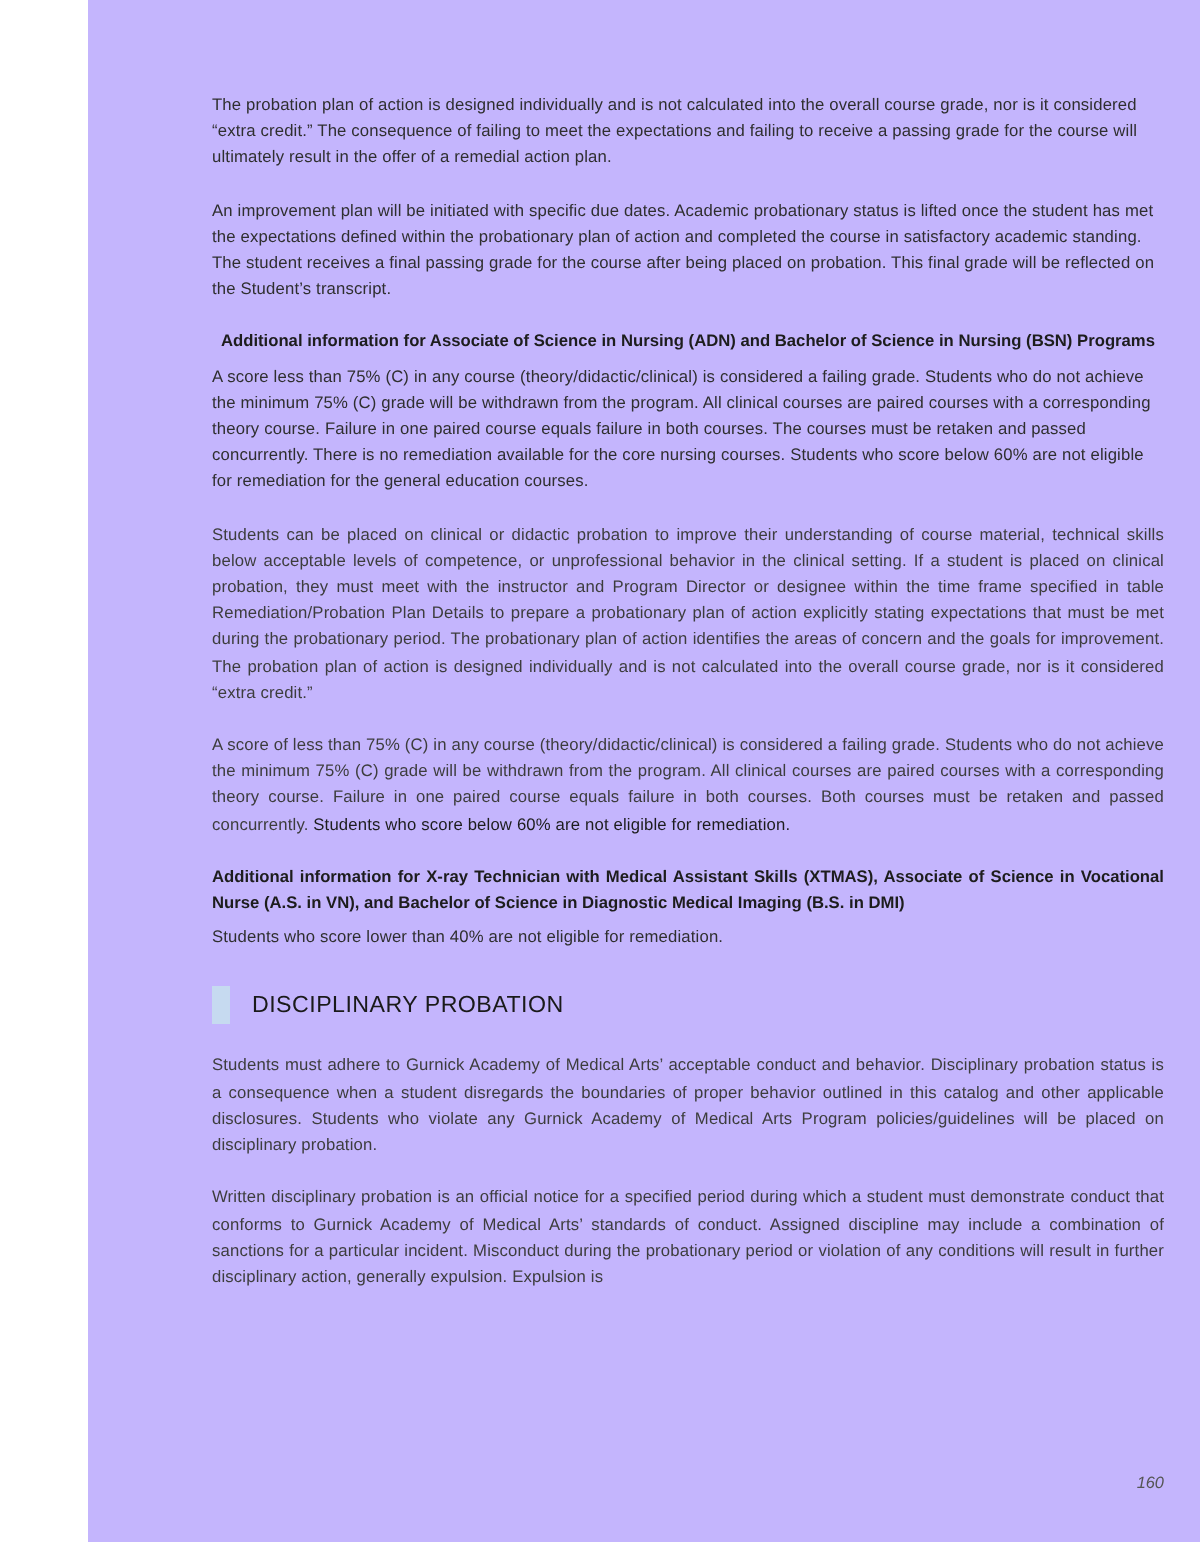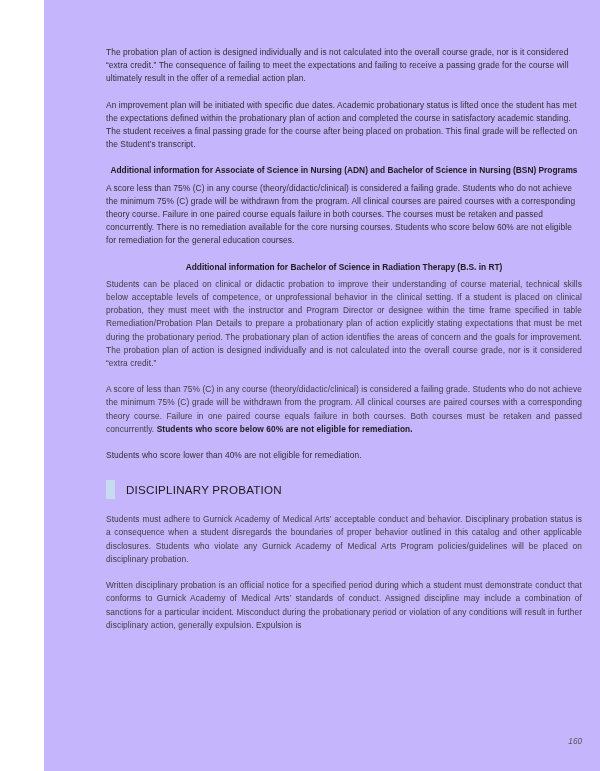--- a/index.html
+++ b/index.html
@@ -64,21 +64,21 @@
     flex: 0 0 auto;
   }
   .section-head-title {
     margin-left: 11px;
     font-size: 11.6px;
     font-weight: normal;
     color: #1a1a1a;
     letter-spacing: 0.02em;
   }
   strong.inline-bold {
-    font-weight: bold;
+    font-weight: normal;
     color: #1d1d1d;
   }
   .page-number {
     position: absolute;
     right: 62px;
     bottom: 25px;
     font-size: 8.2px;
     color: #555555;
     font-style: italic;
   }
@@ -91,29 +91,29 @@
   <div class="content">
 
     <p class="para">The probation plan of action is designed individually and is not calculated into the overall course grade, nor is it considered “extra credit.” The consequence of failing to meet the expectations and failing to receive a passing grade for the course will ultimately result in the offer of a remedial action plan.</p>
 
     <p class="para">An improvement plan will be initiated with specific due dates. Academic probationary status is lifted once the student has met the expectations defined within the probationary plan of action and completed the course in satisfactory academic standing. The student receives a final passing grade for the course after being placed on probation. This final grade will be reflected on the Student’s transcript.</p>
 
     <h3 class="subhead">Additional information for Associate of Science in Nursing (ADN) and Bachelor of Science in Nursing (BSN) Programs</h3>
 
     <p class="para">A score less than 75% (C) in any course (theory/didactic/clinical) is considered a failing grade. Students who do not achieve the minimum 75% (C) grade will be withdrawn from the program. All clinical courses are paired courses with a corresponding theory course. Failure in one paired course equals failure in both courses. The courses must be retaken and passed concurrently. There is no remediation available for the core nursing courses. Students who score below 60% are not eligible for remediation for the general education courses.</p>
 
-    <h3 class="subhead">Additional information for Bachelor of Science in Radiation Therapy (B.S. in RT)</h3>
 
     <p class="para justify">Students can be placed on clinical or didactic probation to improve their understanding of course material, technical skills below acceptable levels of competence, or unprofessional behavior in the clinical setting. If a student is placed on clinical probation, they must meet with the instructor and Program Director or designee within the time frame specified in table Remediation/Probation Plan Details to prepare a probationary plan of action explicitly stating expectations that must be met during the probationary period. The probationary plan of action identifies the areas of concern and the goals for improvement. The probation plan of action is designed individually and is not calculated into the overall course grade, nor is it considered “extra credit.”</p>
 
     <p class="para justify">
       <span>A score of less than 75% (C) in any course (theory/didactic/clinical) is considered a failing grade. Students who do not achieve the minimum 75% (C) grade will be withdrawn from the program. All clinical courses are paired courses with a corresponding theory course. Failure in one paired course equals failure in both courses. Both courses must be retaken and passed concurrently. </span><strong class="inline-bold">Students who score below 60% are not eligible for remediation.</strong>
     </p>
 
 
+    <h3 class="subhead justify spaced">Additional information for X-ray Technician with Medical Assistant Skills (XTMAS), Associate of Science in Vocational Nurse (A.S. in VN), and Bachelor of Science in Diagnostic Medical Imaging (B.S. in DMI)</h3>
 
     <p class="para">Students who score lower than 40% are not eligible for remediation.</p>
 
     <div class="section-head">
       <div class="accent-bar"></div>
       <div class="section-head-title">DISCIPLINARY PROBATION</div>
     </div>
 
     <p class="para justify">Students must adhere to Gurnick Academy of Medical Arts’ acceptable conduct and behavior. Disciplinary probation status is a consequence when a student disregards the boundaries of proper behavior outlined in this catalog and other applicable disclosures. Students who violate any Gurnick Academy of Medical Arts Program policies/guidelines will be placed on disciplinary probation.</p>
 

